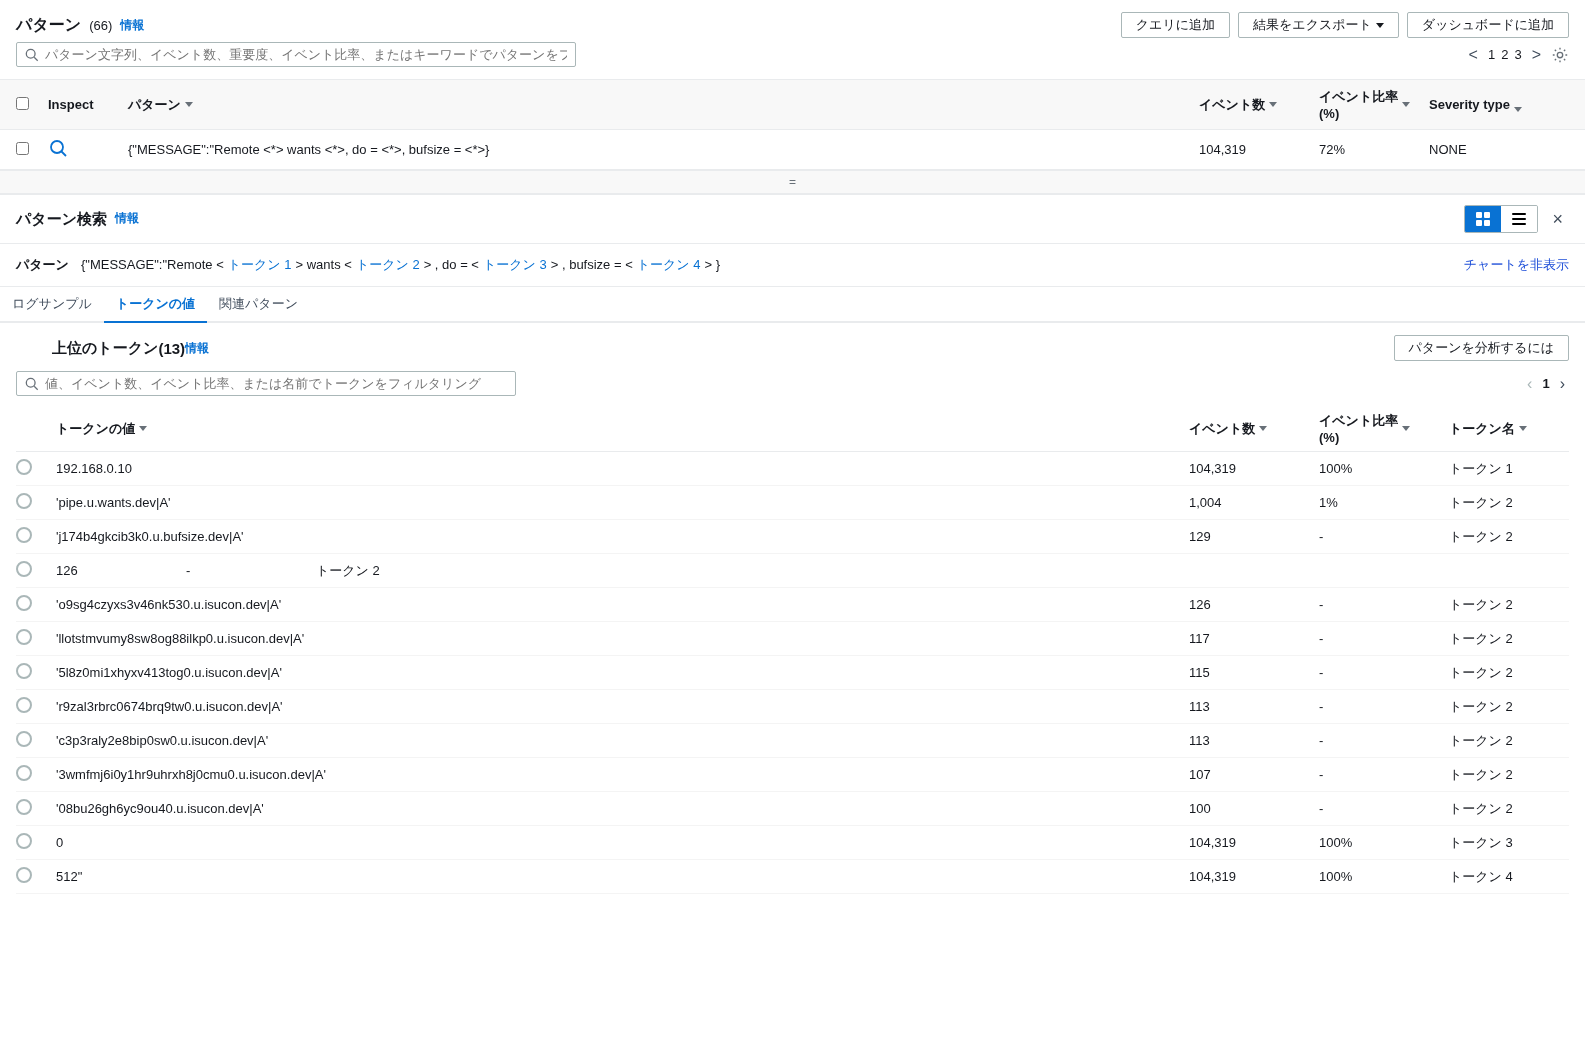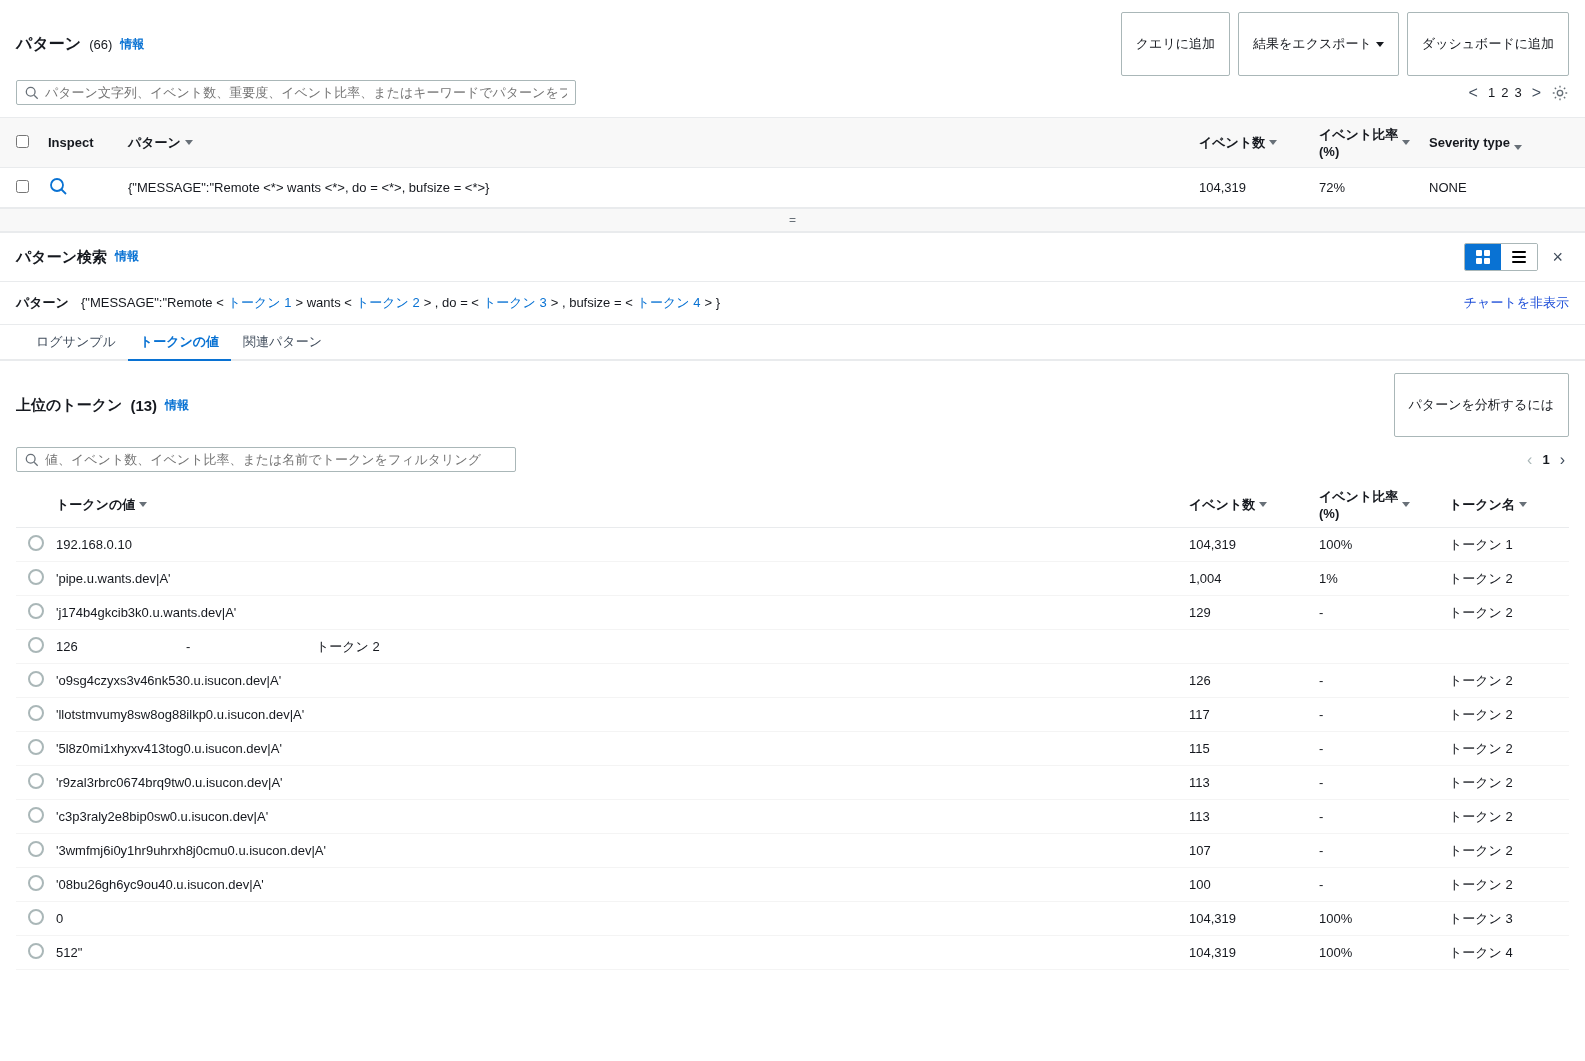--- a/index.html
+++ b/index.html
@@ -6,21 +6,21 @@
     body { font-family: -apple-system, BlinkMacSystemFont, "Segoe UI", sans-serif; font-size: 13px; color: #16191f; background: #fff; }
 
     
     .top-section { padding: 12px 16px; border-bottom: 1px solid #e9ebed; }
     .top-header { display: flex; align-items: center; justify-content: space-between; margin-bottom: 4px; }
     .top-title { display: flex; align-items: center; gap: 8px; font-weight: 700; font-size: 16px; }
     .count-badge { font-size: 13px; font-weight: 400; color: #16191f; }
     .info-link { color: #0972d3; font-size: 12px; cursor: pointer; text-decoration: none; }
     .top-desc { font-size: 12px; color: #414d5c; margin-bottom: 10px; }
     .top-actions { display: flex; gap: 8px; }
-    .btn { padding: 22px 14px; border-radius: 2px; cursor: pointer; font-size: 13px; border: 1px solid #aab7b8; background: #fff; color: #16191f; display: flex; align-items: center; gap: 6px; }
+    .btn { padding: 3px 14px; border-radius: 2px; cursor: pointer; font-size: 13px; border: 1px solid #aab7b8; background: #fff; color: #16191f; display: flex; align-items: center; gap: 6px; }
     .btn-export { display: flex; align-items: center; gap: 4px; }
     .btn-export .caret { border-left: 4px solid transparent; border-right: 4px solid transparent; border-top: 5px solid #16191f; display: inline-block; }
     .search-box { display: flex; align-items: center; border: 1px solid #aab7b8; border-radius: 2px; padding: 4px 8px; flex: 0 0 560px; background: #fff; }
     .search-box input { border: none; outline: none; font-size: 13px; color: #16191f; width: 100%; background: transparent; }
     .search-icon-svg { color: #687078; margin-right: 6px; flex-shrink: 0; }
     .gear-icon { color: #687078; cursor: pointer; margin-left: auto; }
 
     
     .table-top { display: flex; align-items: center; border-bottom: 1px solid #e9ebed; padding: 8px 16px; background: #f8f8f8; }
     .th-check { width: 32px; flex-shrink: 0; }
@@ -54,44 +54,44 @@
     .view-btn.active { background: #0972d3; color: #fff; }
     .close-btn { cursor: pointer; font-size: 18px; color: #414d5c; background: none; border: none; padding: 2px 6px; }
 
     
     .pattern-row { padding: 12px 16px; border-bottom: 1px solid #e9ebed; display: flex; align-items: flex-start; justify-content: space-between; }
     .pattern-label { font-weight: 600; margin-right: 8px; }
     .token-link { color: #0972d3; cursor: pointer; text-decoration: none; }
     .hide-chart-link { color: #1d4ed8; cursor: pointer; font-size: 13px; white-space: nowrap; margin-left: 16px; }
 
     
-    .tabs { display: flex; border-bottom: 2px solid #e9ebed; padding: 0 24px; }
+    .tabs { display: flex; border-bottom: 2px solid #e9ebed; padding: 0 0; }
     .tab { padding: 8px 12px; cursor: pointer; font-size: 13px; color: #414d5c; border-bottom: 2px solid transparent; margin-bottom: -2px; }
     .tab.active { color: #0972d3; border-bottom-color: #0972d3; font-weight: 600; }
 
     
     .token-section { padding: 12px 16px; }
     .token-header { display: flex; align-items: center; justify-content: space-between; margin-bottom: 10px; }
-    .token-title { display: flex; align-items: center; gap: 8px; font-weight: 700; font-size: 15px; }
+    .token-title { display: flex; align-items: center; gap: 0; font-weight: 700; font-size: 15px; margin-left: 36px; }
     .token-search-row { display: flex; align-items: center; gap: 8px; margin-bottom: 10px; }
     .token-search-box { display: flex; align-items: center; border: 1px solid #aab7b8; border-radius: 2px; padding: 4px 8px; flex: 0 0 500px; background: #fff; }
     .token-search-box input { border: none; outline: none; font-size: 13px; color: #16191f; width: 100%; background: transparent; }
     .pagination { display: flex; align-items: center; gap: 6px; font-size: 13px; margin-left: auto; }
     .page-btn { background: none; border: none; cursor: pointer; color: #414d5c; font-size: 16px; padding: 0 4px; }
     .page-btn:disabled { color: #aab7b8; }
     .page-current { font-weight: 600; }
 
     
     .token-table-header { display: flex; align-items: center; padding: 6px 0; border-bottom: 1px solid #e9ebed; font-weight: 600; font-size: 13px; }
     .token-td-radio { width: 40px; flex-shrink: 0; }
     .token-td-value { flex: 1; display: flex; align-items: center; gap: 4px; }
     .token-td-events { width: 130px; flex-shrink: 0; display: flex; align-items: center; gap: 4px; }
     .token-td-rate { width: 130px; flex-shrink: 0; display: flex; align-items: center; gap: 4px; }
     .token-td-name { width: 120px; flex-shrink: 0; display: flex; align-items: center; gap: 4px; }
-    .token-row { display: flex; align-items: center; padding: 7px 0; border-bottom: 1px solid #f4f4f4; font-size: 13px; text-align: center; }
+    .token-row { display: flex; align-items: center; padding: 7px 0; border-bottom: 1px solid #f4f4f4; font-size: 13px; }
     .radio-circle { width: 16px; height: 16px; border-radius: 50%; border: 2px solid #aab7b8; display: inline-block; cursor: pointer; }
   </style>
 </head>
 <body>
 
 <div>
   <div class="top-section">
     <div class="top-header">
       <div style="display:flex;align-items:center;gap:6px;">
         <span class="top-title">
@@ -285,21 +285,21 @@
     </div>
     <div class="token-td-value">'pipe.u.wants.dev|A'</div>
     <div class="token-td-events">1,004</div>
     <div class="token-td-rate">1%</div>
     <div class="token-td-name">トークン 2</div>
   </div>
         <div class="token-row">
     <div class="token-td-radio">
       <span class="radio-circle"></span>
     </div>
-    <div class="token-td-value">'j174b4gkcib3k0.u.wants.dev|A'</div>
+    <div class="token-td-value">'j174b4gkcib3k0.u.bufsize.dev|A'</div>
     <div class="token-td-events">129</div>
     <div class="token-td-rate">-</div>
     <div class="token-td-name">トークン 2</div>
   </div>
         <div class="token-row">
     <div class="token-td-radio">
       <span class="radio-circle"></span>
     </div>
     <div class="token-td-events">126</div>
     <div class="token-td-rate">-</div>

